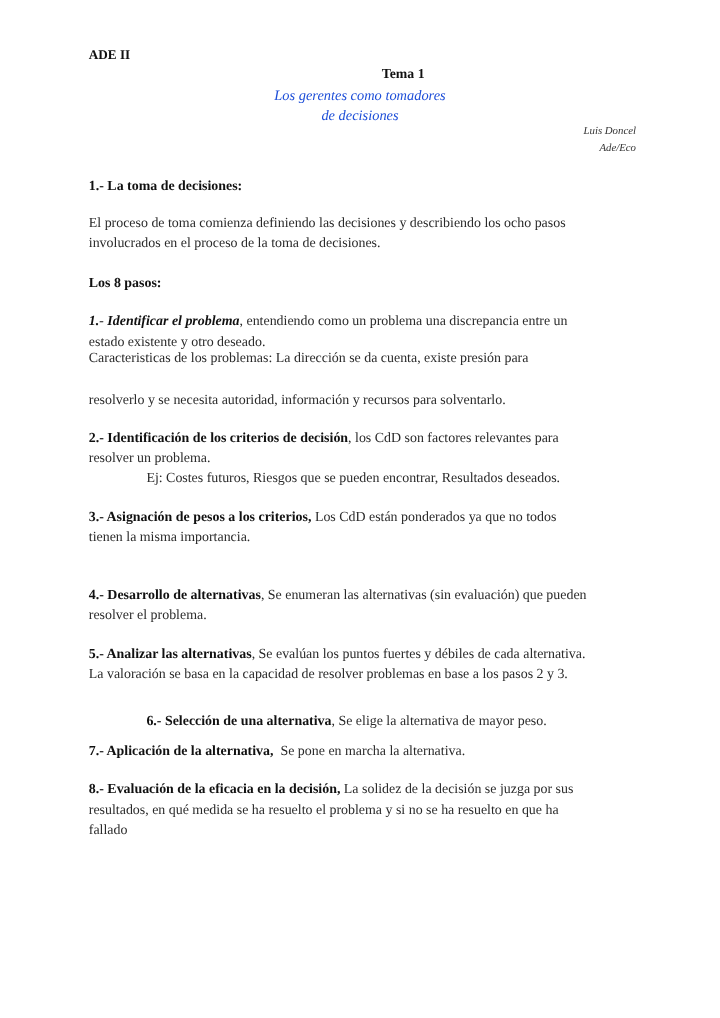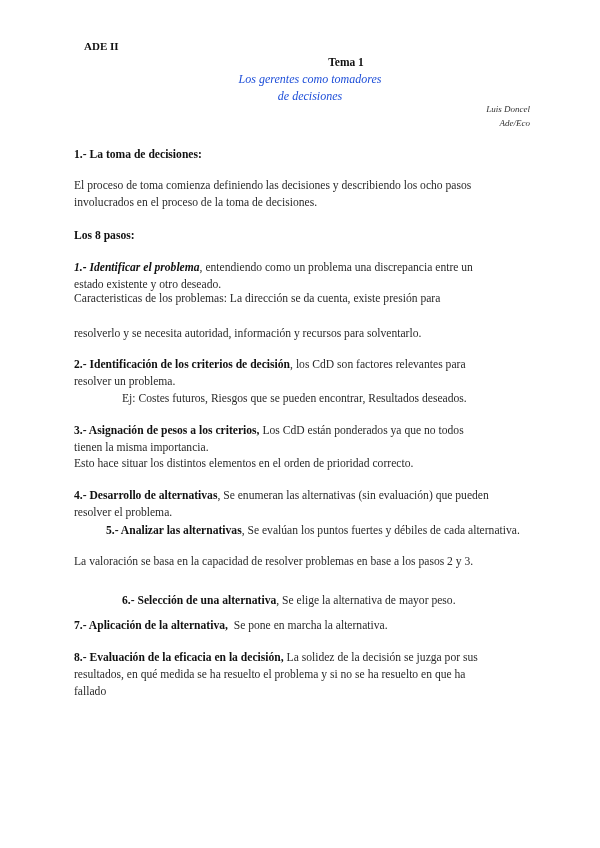--- a/index.html
+++ b/index.html
@@ -1,19 +1,19 @@
 <!DOCTYPE html>
 <html><head>
   <meta charset="utf-8">
   <style>
     html, body { margin: 0; padding: 0; background: #ffffff; }
     body { width: 600px; height: 848px; position: relative; overflow: hidden;
       font-family: "DejaVu Serif", "Liberation Serif", serif; color: #222; }
     .page { position: absolute; left: 0; top: 0; width: 600px; height: 848px; }
-    .abs { position: absolute; white-space: nowrap; margin-left: 10px; }
+    .abs { position: absolute; white-space: nowrap; }
     .head-course { left: 74px; top: 40px; font-family: "Liberation Serif", serif; font-weight: bold; font-size: 11px; color: #111; }
     .head-tema { left: 0; width: 600px; text-align: center; top: 56px; font-family: "Liberation Serif", serif; font-weight: bold; font-size: 11.5px; color: #111; padding-left: 36px; }
     .head-sub { left: 0; width: 600px; text-align: center; font-family: "Liberation Serif", serif; font-style: italic; font-size: 12px; color: #1d4ed8; }
     .head-sub.l1 { top: 72px; }
     .head-sub.l2 { top: 89px; }
     .author { right: 70px; font-family: "Liberation Serif", serif; font-style: italic; font-size: 9px; color: #333; text-align: right; }
     .author.l1 { top: 104px; }
     .author.l2 { top: 118px; }
     .line { position: absolute; left: 74px; white-space: nowrap; font-family: "Liberation Serif", serif; font-size: 11.6px; color: #2a2a2a; }
     .line b { color: #111; }
@@ -41,26 +41,25 @@
   <div class="line" style="top:278px;">estado existente y otro deseado.</div>
   <div class="line" style="top:292px;">Caracteristicas de los problemas: La dirección se da cuenta, existe presión para</div>
   <div class="line" style="top:327px;">resolverlo y se necesita autoridad, información y recursos para solventarlo.</div>
 
   <div class="line" style="top:358px;"><b>2.- Identificación de los criterios de decisión</b><span>, los CdD son factores relevantes para</span></div>
   <div class="line" style="top:375px;">resolver un problema.</div>
   <div class="line indent" style="top:392px;">Ej: Costes futuros, Riesgos que se pueden encontrar, Resultados deseados.</div>
 
   <div class="line" style="top:424px;"><b>3.- Asignación de pesos a los criterios,</b><span> Los CdD están ponderados ya que no todos</span></div>
   <div class="line" style="top:441px;">tienen la misma importancia.</div>
-  <div class="line" style="top:457px;">Esto hace situar los distintos elementos en el orden de prioridad correcto.</div>
 
   <div class="line" style="top:489px;"><b>4.- Desarrollo de alternativas</b><span>, Se enumeran las alternativas (sin evaluación) que pueden</span></div>
   <div class="line" style="top:506px;">resolver el problema.</div>
 
-  <div class="line" style="top:524px;margin-left:32px;"><b>5.- Analizar las alternativas</b><span>, Se evalúan los puntos fuertes y débiles de cada alternativa.</span></div>
+  <div class="line" style="top:538px;"><b>5.- Analizar las alternativas</b><span>, Se evalúan los puntos fuertes y débiles de cada alternativa.</span></div>
   <div class="line" style="top:555px;">La valoración se basa en la capacidad de resolver problemas en base a los pasos 2 y 3.</div>
 
   <div class="line" style="top:594px;padding-left:48px;"><b>6.- Selección de una alternativa</b><span>, Se elige la alternativa de mayor peso.</span></div>
 
   <div class="line" style="top:619px;text-align:center;"><b>7.- Aplicación de la alternativa,</b><span style="white-space:pre;">  Se pone en marcha la alternativa.</span></div>
 
   <div class="line" style="top:651px;"><b>8.- Evaluación de la eficacia en la decisión,</b><span> La solidez de la decisión se juzga por sus</span></div>
   <div class="line" style="top:668px;">resultados, en qué medida se ha resuelto el problema y si no se ha resuelto en que ha</div>
   <div class="line" style="top:685px;">fallado</div>
 

